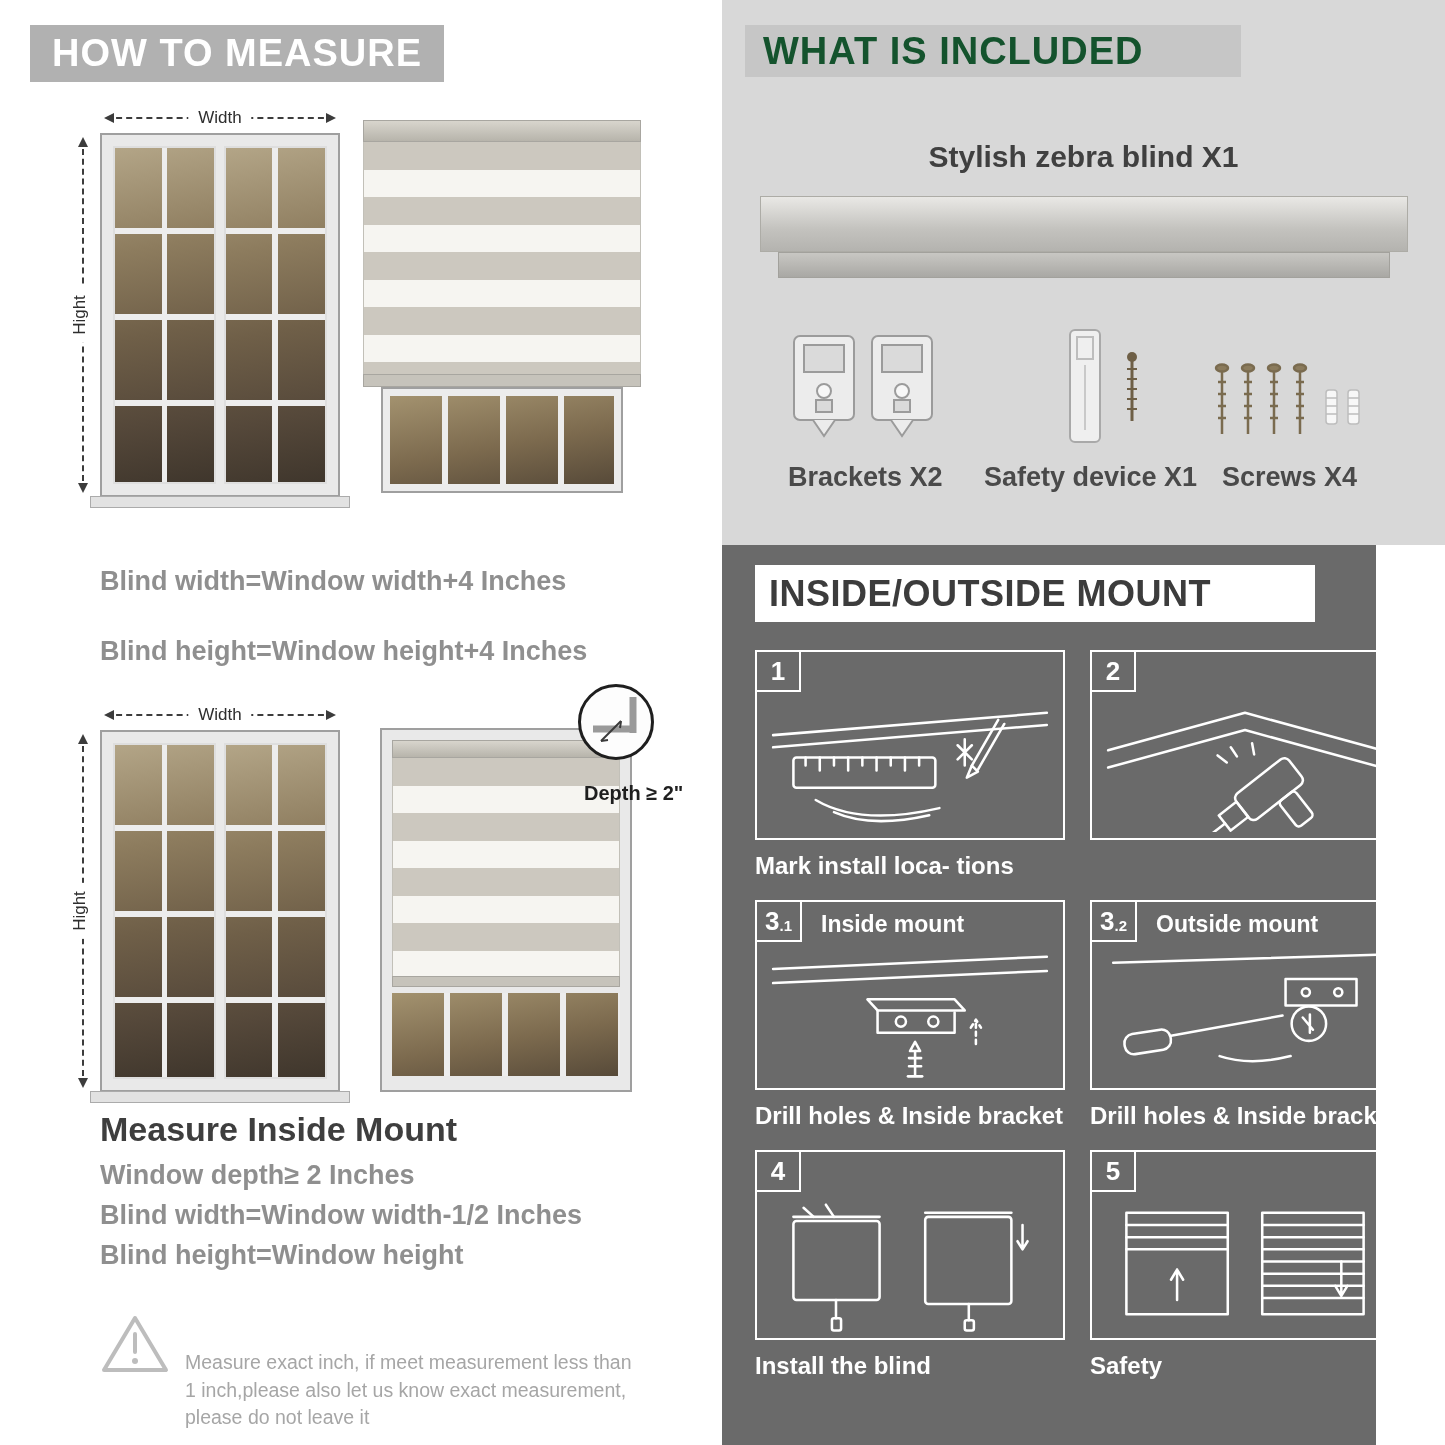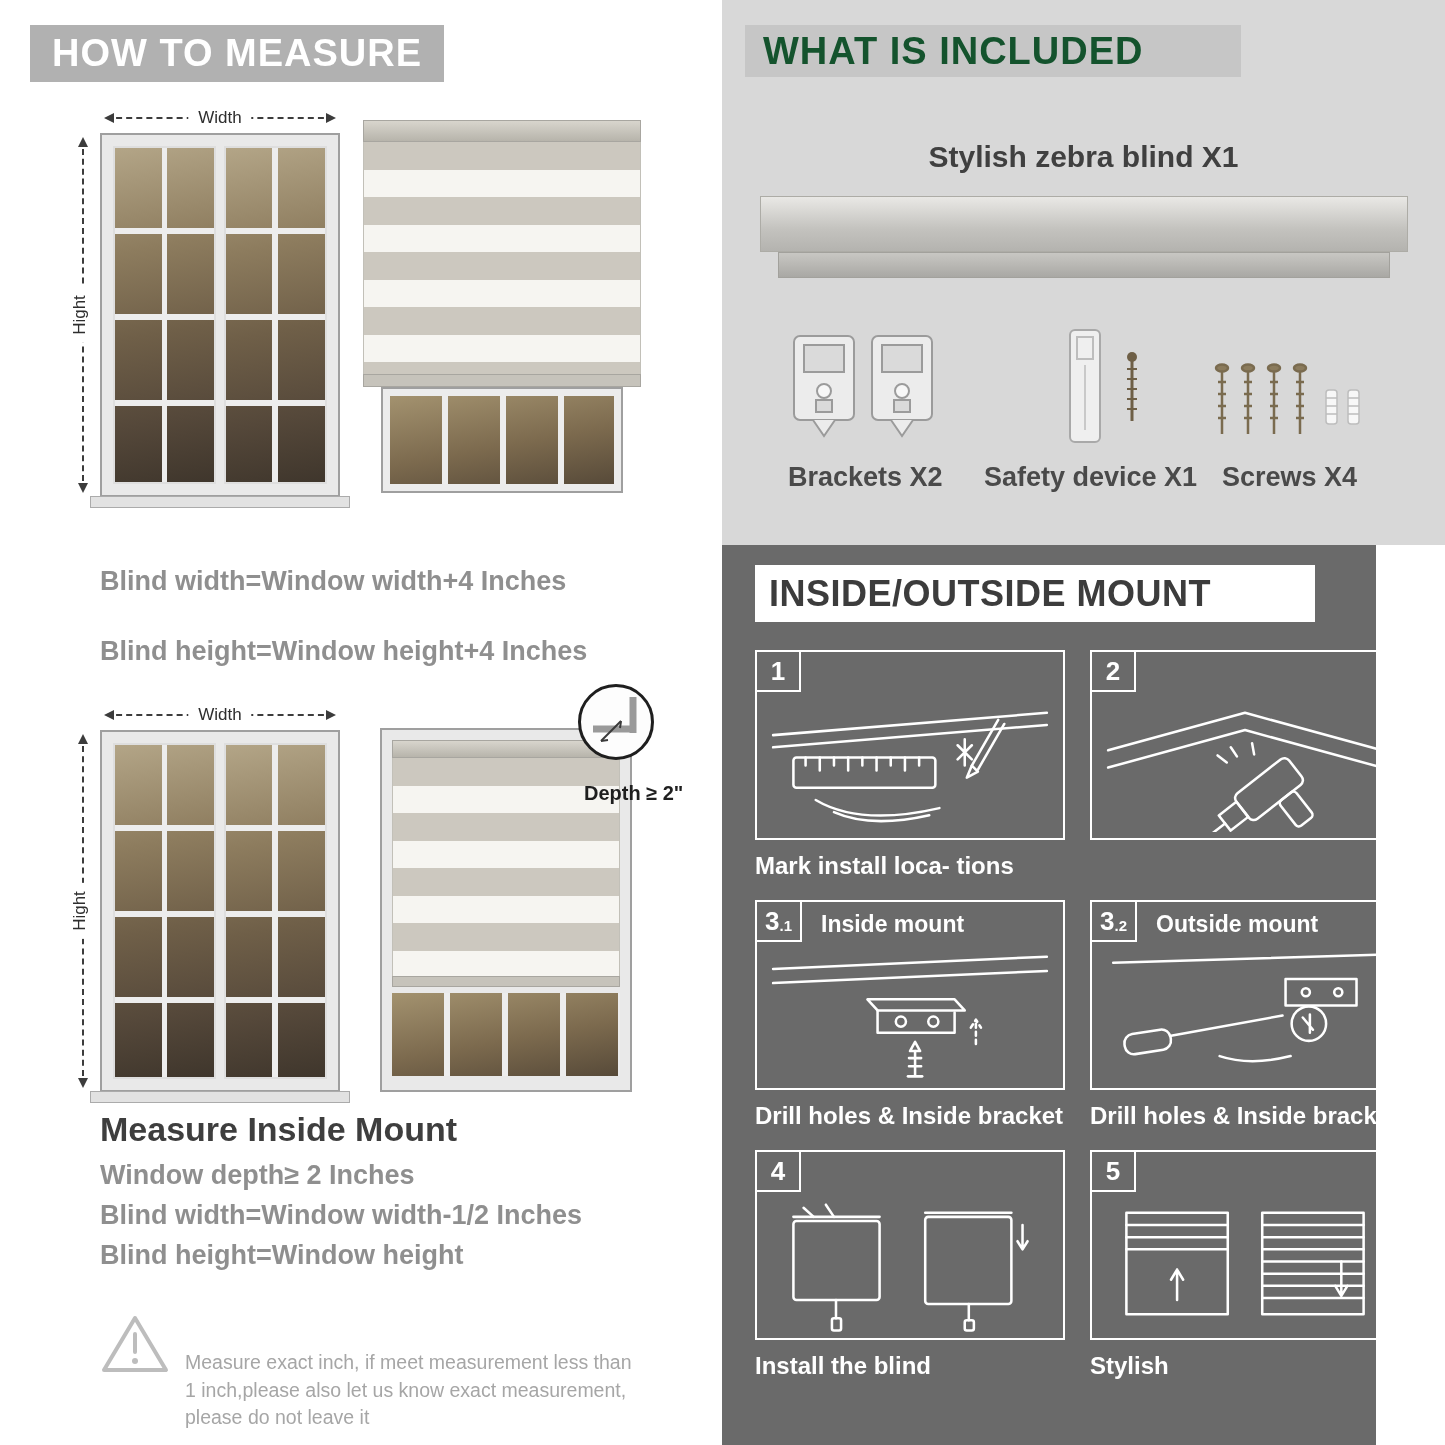--- a/index.html
+++ b/index.html
@@ -401,19 +401,19 @@
           </div>
           <svg class="art lineart" viewBox="0 0 290 135" preserveAspectRatio="xMidYMid meet">
             <rect x="28" y="18" width="100" height="100"></rect>
             <path d="M28 30 h100 M28 42 h100 M28 54 h100"></path>
             <path d="M78 104 v-30 m-6 10 l6 -10 l6 10"></path>
             <rect x="162" y="18" width="100" height="100"></rect>
             <path d="M162 30 h100 M162 42 h100 M162 54 h100 M162 66 h100 M162 78 h100 M162 90 h100 M162 102 h100"></path>
             <path d="M240 66 v34 m-6 -10 l6 10 l6 -10"></path>
           </svg>
         </div>
-        <div class="caption">Stylish</div>
+        <div class="caption">Safety</div>
       </div>
 
     </div>
   </div>
 
 </div>
 
 </body></html>

